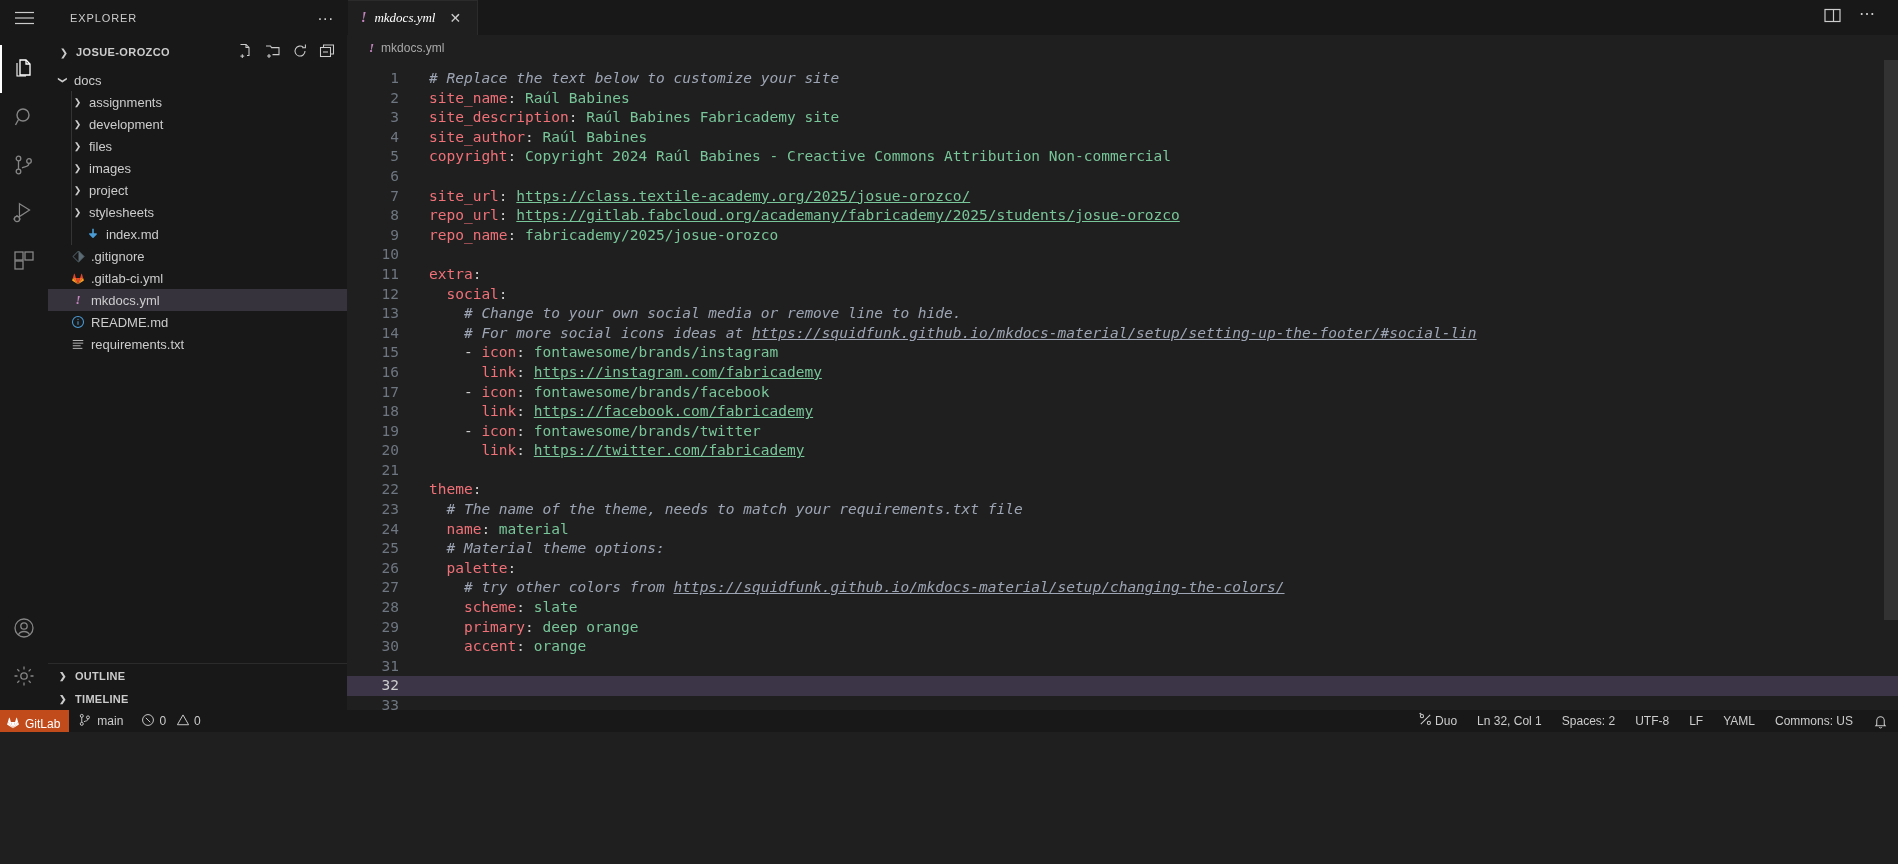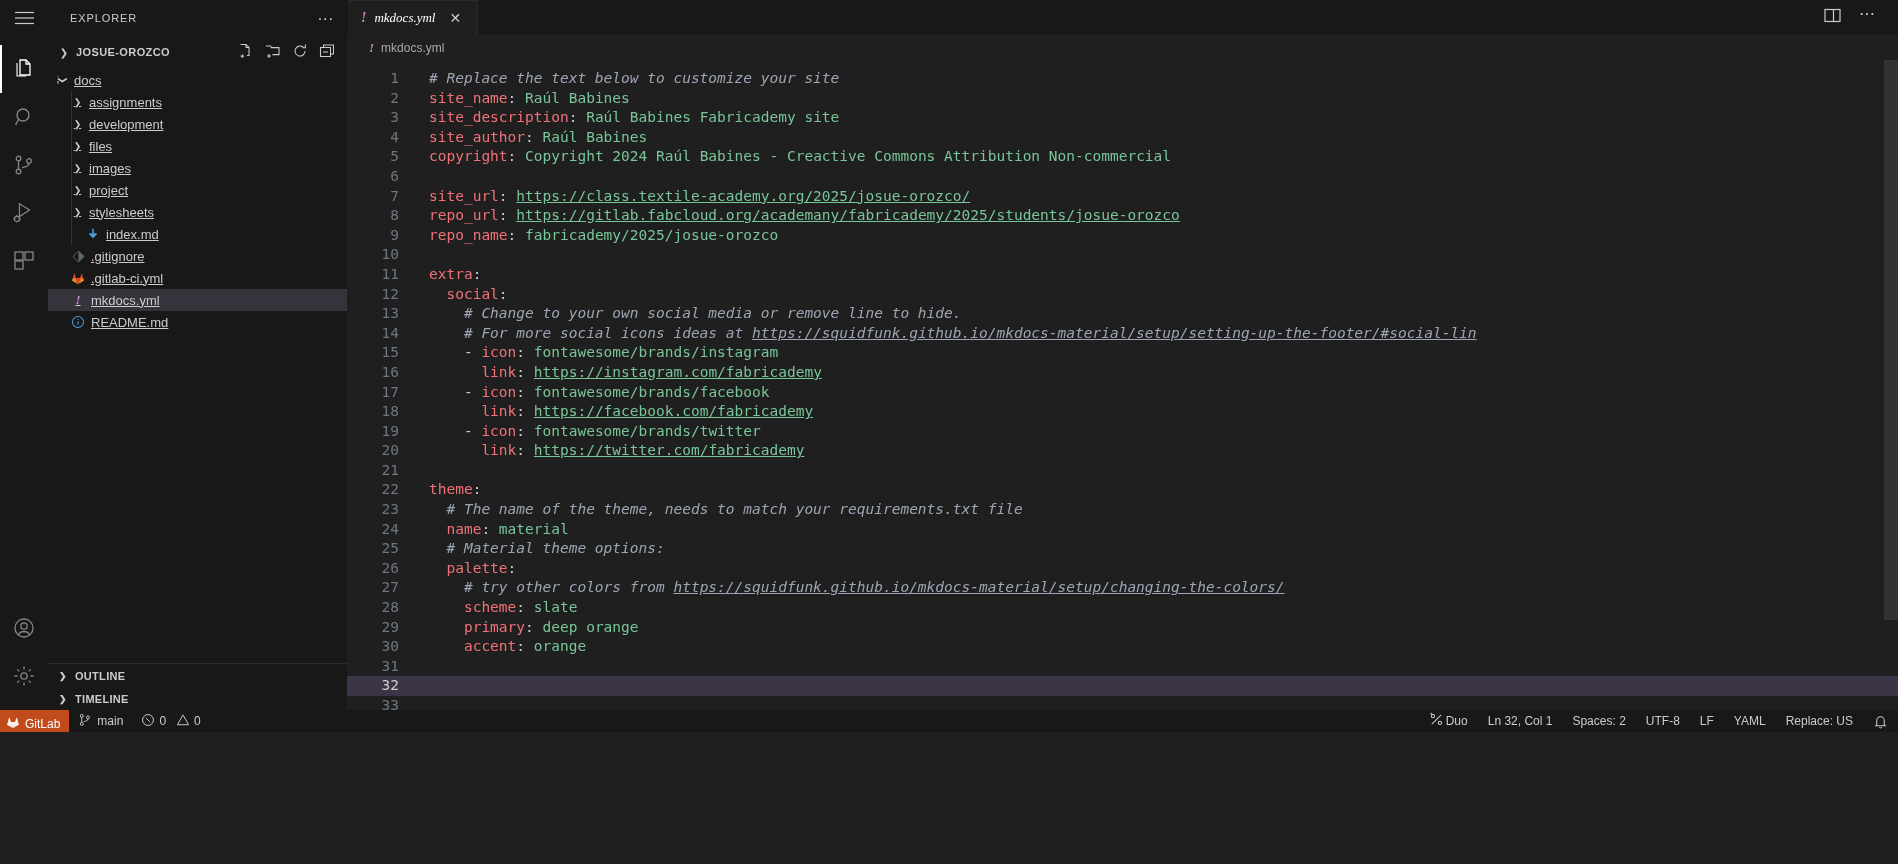--- a/index.html
+++ b/index.html
@@ -48,21 +48,21 @@
   .act-spacer { flex:1; }
 
   
   .sidebar { width: 299px; background:#181818; flex: 0 0 299px; display:flex; flex-direction:column; font-size:13px;}
   .side-header { display:flex; align-items:center; justify-content:space-between; height:26px; padding: 0 12px 0 8px; margin-top:4px;}
   .side-header-left { display:flex; align-items:center; gap:4px; }
   .chev { width:16px; text-align:center; color:#cccccc; font-size:10px; }
   .root-name { font-size:11px; font-weight:700; letter-spacing:.4px; color:#cccccc; }
   .side-actions { display:flex; gap:11px; align-items:center; color:#cccccc; }
 
-  .tree { padding-top: 4px; flex:1; overflow:hidden; position:relative;text-decoration:underline;}
+  .tree { padding-top: 4px; flex:1; overflow:hidden; position:relative;}
   .row { display:flex; align-items:center; height:22px; font-size:13px; color:#cccccc; white-space:nowrap; position:relative;}
   .row.selected { background:#37333d; }
   .row .arrow { width:13px; text-align:center; font-size:9px; color:#cccccc; display:inline-block; }
   .row .fname { margin-left:5px; }
   .ficon { width:16px; height:16px; display:inline-flex; align-items:center; justify-content:center; font-size:13px; }
   .guide { position:absolute; width:1px; background:#343434; }
 
   .side-bottom { border-top:1px solid #2b2b2b;}
   .panel-row { height:23px; display:flex; align-items:center; gap:5px; padding-left:8px; font-size:11px; font-weight:700; letter-spacing:.3px; color:#cccccc; }
   .panel-row .pchev { font-size:9px; width:14px; text-align:center; }
@@ -319,20 +319,32 @@
             <span style="display:inline-block;width:22px"></span>
             <span class="ficon">
               <svg width="14" height="14" viewBox="0 0 16 16" fill="none" stroke="#4a9cd6" stroke-width="1.2">
                 <circle cx="8" cy="8" r="6.3"></circle>
                 <line x1="8" y1="7.2" x2="8" y2="11.2"></line>
                 <circle cx="8" cy="4.9" r=".75" fill="#4a9cd6" stroke="none"></circle>
               </svg>
             </span>
             <span class="fname">README.md</span>
           </div>
+          <div class="row">
+            <span style="display:inline-block;width:22px"></span>
+            <span class="ficon">
+              <svg width="14" height="14" viewBox="0 0 16 16" stroke="#b9b9b9" stroke-width="1.1">
+                <line x1="2" y1="4" x2="14" y2="4"></line>
+                <line x1="2" y1="7" x2="14" y2="7"></line>
+                <line x1="2" y1="10" x2="11" y2="10"></line>
+                <line x1="2" y1="13" x2="13" y2="13"></line>
+              </svg>
+            </span>
+            <span class="fname">requirements.txt</span>
+          </div>
           <div class="guide" style="left: 23px; top: 26px; height: 154px;"></div>
         </div>
 
       <div class="side-bottom">
         <div class="panel-row">
           <span class="pchev">❯</span>
           <span>OUTLINE</span>
         </div>
         <div class="panel-row">
           <span class="pchev">❯</span>
@@ -448,21 +460,21 @@
             <path d="M2.2 1.2l.5 1.2 1.2.5-1.2.5-.5 1.2-.5-1.2L.5 2.9l1.2-.5z" fill="#cccccc" stroke="none" transform="translate(0.6,-0.6) scale(0.85)"></path>
           </svg>
         </span>
         <span>Duo</span>
       </div>
       <div class="sb-item">Ln 32, Col 1</div>
       <div class="sb-item">Spaces: 2</div>
       <div class="sb-item">UTF-8</div>
       <div class="sb-item">LF</div>
       <div class="sb-item">YAML</div>
-      <div class="sb-item">Replace: US</div>
+      <div class="sb-item">Commons: US</div>
       <div class="sb-item bell">
         <svg width="15" height="15" viewBox="0 0 16 16" fill="none" stroke="#cccccc" stroke-width="1.1">
           <path d="M4 11.2V7a4 4 0 0 1 8 0v4.2l1 1.3H3z"></path>
             <path d="M6.6 14a1.6 1.6 0 0 0 2.8 0"></path>
         </svg>
       </div>
     </div>
   </div>
 </div>
 

